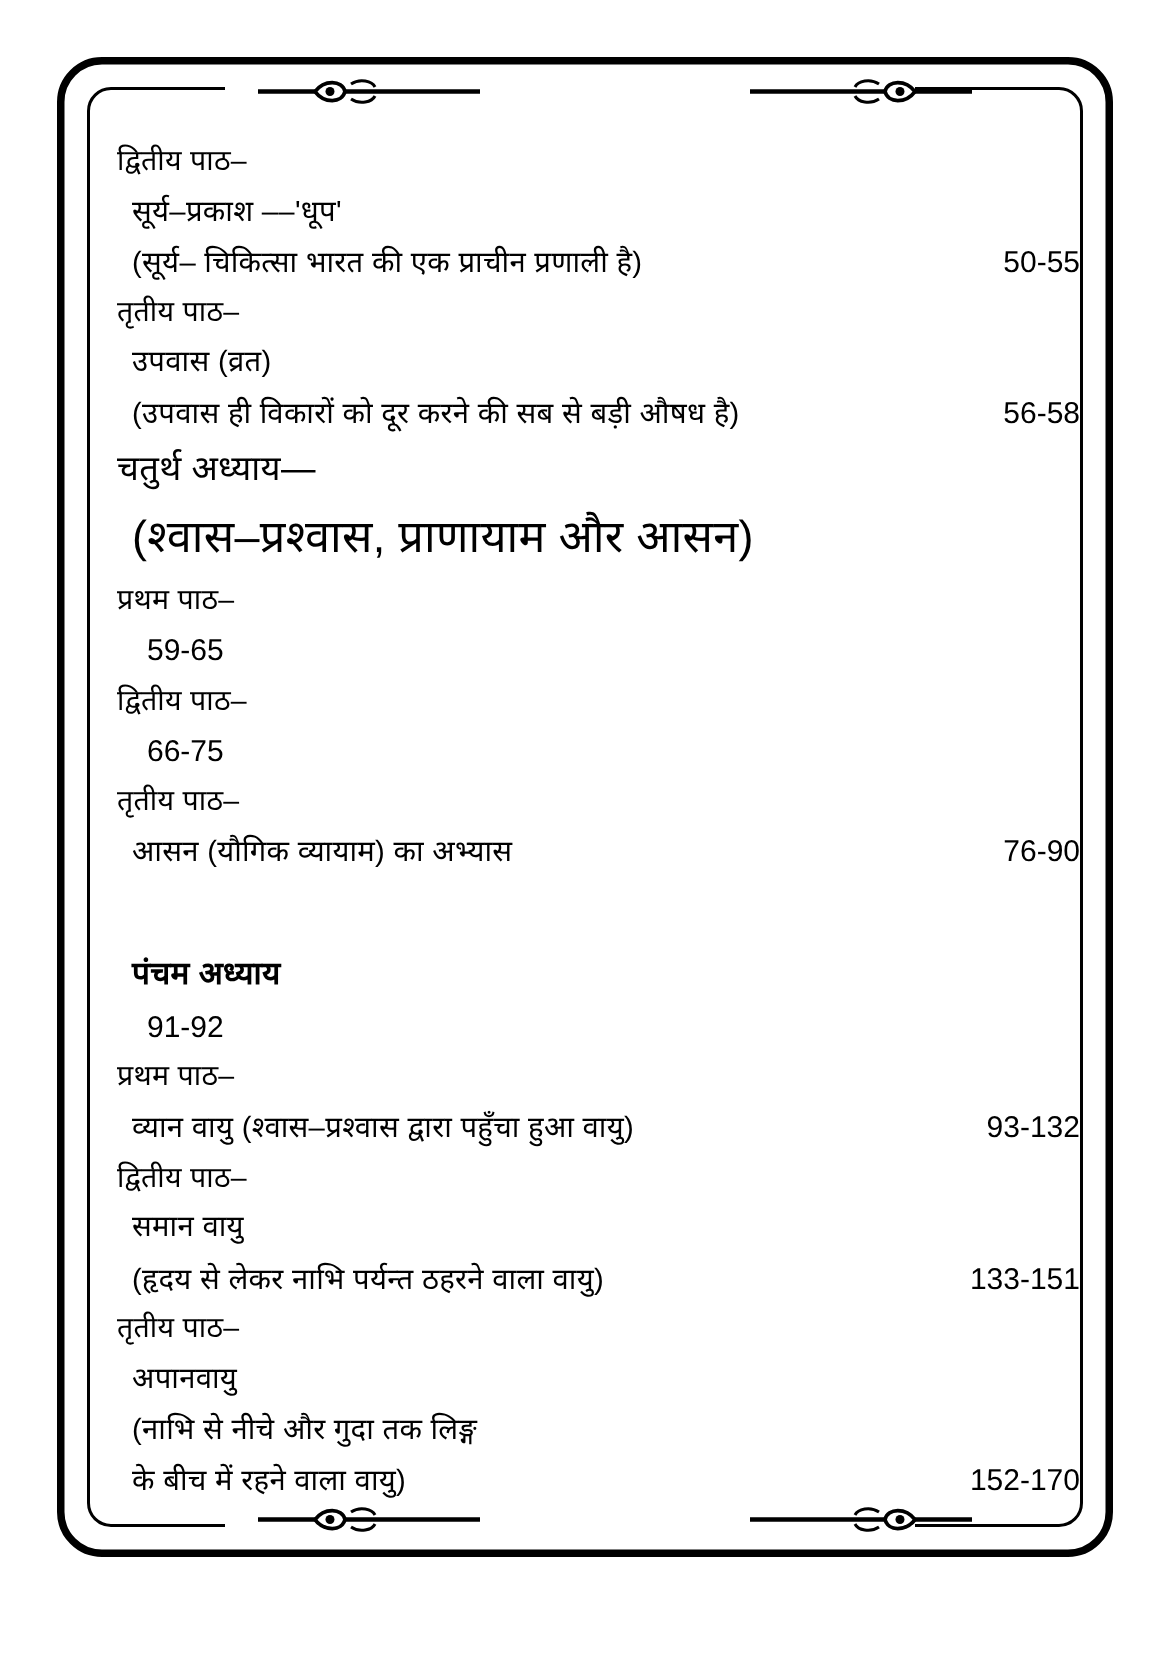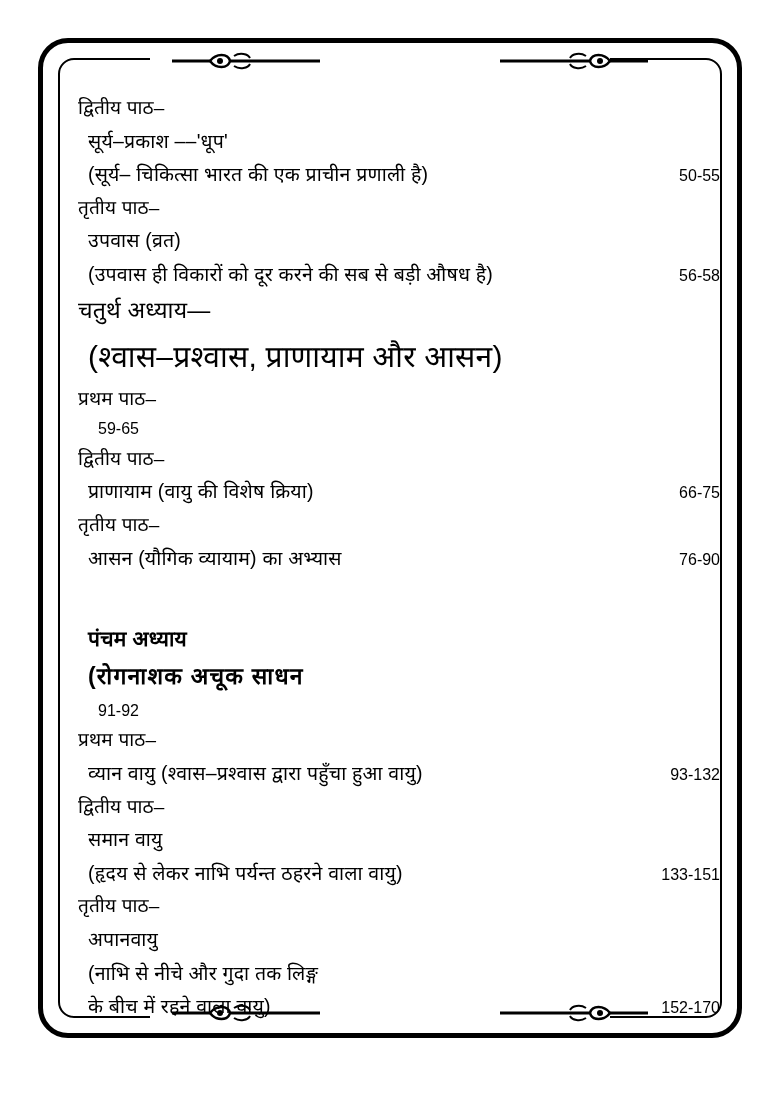--- a/index.html
+++ b/index.html
@@ -76,21 +76,21 @@
     justify-content: space-between;
     width: 100%;
   }
   .txt {
     font-size: 19.5px;
     line-height: 1.72;
     letter-spacing: 0.2px;
     white-space: nowrap;
   }
   .pg {
-    font-size: 16px;
+    font-size: 20px;
     line-height: 1.72;
     white-space: nowrap;
     padding-left: 10px;
   }
   .chapter .txt {
     font-weight: normal;
     font-size: 23px;
   }
   .chapter.sub .txt {
     font-weight: normal;
@@ -214,43 +214,38 @@
     <div class="row indent">
       <span class="pg">59-65</span>
     </div>
 
     <div class="row lesson">
       <span class="txt">द्वितीय पाठ–</span>
       <span class="pg"></span>
     </div>
 
     <div class="row indent">
-      <span class="txt">प्राणायाम (वायु की विशेष क्रिया)</span>
       <span class="pg">66-75</span>
     </div>
 
     <div class="row lesson">
       <span class="txt">तृतीय पाठ–</span>
       <span class="pg"></span>
     </div>
 
     <div class="row indent">
       <span class="txt">आसन (यौगिक व्यायाम) का अभ्यास</span>
       <span class="pg">76-90</span>
     </div>
 
     <div class="row chapter5 indent">
       <span class="txt">पंचम अध्याय</span>
       <span class="pg"></span>
     </div>
 
-    <div class="row chapter5big indent">
-      <span class="txt">(रोगनाशक अचूक साधन</span>
-      <span class="pg"></span>
-    </div>
 
     <div class="row chapter5big indent">
       <span class="pg">91-92</span>
     </div>
 
     <div class="row lesson">
       <span class="txt">प्रथम पाठ–</span>
       <span class="pg"></span>
     </div>
 

